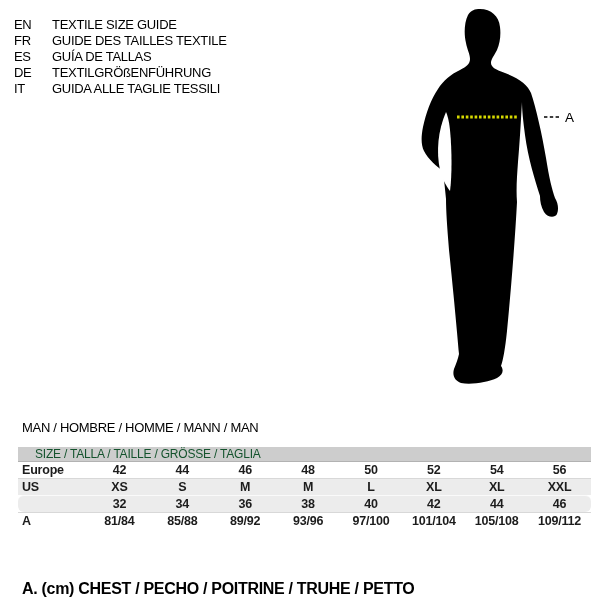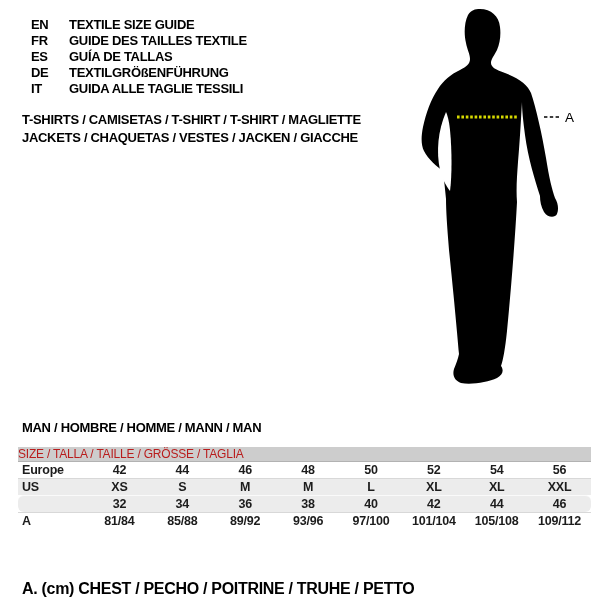--- a/index.html
+++ b/index.html
@@ -6,32 +6,32 @@
   html, body { background: #ffffff; }
   .stage {
     position: relative;
     width: 600px; height: 600px;
     background: #ffffff;
     font-family: "Liberation Sans", sans-serif;
     color: #000;
     overflow: hidden;
   }
   
-  .lang-block { position: absolute; left: 31px; top: 17px; font-weight: bold; font-size: 13px; letter-spacing: -0.3px; }
+  .lang-block { position: absolute; left: 14px; top: 17px; font-weight: normal; font-size: 13px; letter-spacing: -0.3px; }
   .lang-row { display: flex; line-height: 16px; }
   .lang-code { width: 38px; }
   
   .category-block { position: absolute; left: 22px; top: 111px; font-weight: bold; font-size: 13px; line-height: 17.6px; letter-spacing: -0.3px; }
   
   .figure-wrap { position: absolute; left: 360px; top: 0; width: 240px; height: 420px; }
   
-  .man-title { position: absolute; left: 22px; top: 420px; font-weight: bold; font-size: 13px; letter-spacing: -0.3px; }
+  .man-title { position: absolute; left: 22px; top: 420px; font-weight: normal; font-size: 13px; letter-spacing: -0.3px; }
   
   .size-table { position: absolute; left: 18px; top: 447px; width: 573px; font-size: 12.5px; color: #1c1c1c; letter-spacing: -0.2px; }
-  .st-header { height: 15px; line-height: 15px; background: #cdcdcd; padding-left: 0; font-size: 12px; border-bottom: 1px solid #b2b2b2; color: #b91c1c; }
+  .st-header { height: 15px; line-height: 15px; background: #cdcdcd; padding-left: 17px; font-size: 12px; border-bottom: 1px solid #b2b2b2; color: #14532d; }
   .st-row { display: flex; height: 16px; line-height: 16px; font-weight: bold; }
   .st-row.shaded { background: #ececec; }
   .st-row.sep-light { border-top: 1px solid #d8d8d8; height: 17px; line-height: 16px; }
   .st-row.sep-white { border-top: 1px solid #fafafa; height: 17px; line-height: 16px; border-radius: 6px; }
   .st-label { width: 70px; padding-left: 4px; }
   .st-cell { flex: 1; text-align: center; }
   
   .footnote { position: absolute; left: 22px; top: 580px; font-weight: bold; font-size: 16px; letter-spacing: -0.3px; }
 </style>
 </head>
@@ -55,24 +55,20 @@
     <div class="lang-row">
       <span class="lang-code">DE</span>
       <span class="lang-label">TEXTILGRÖßENFÜHRUNG</span>
     </div>
     <div class="lang-row">
       <span class="lang-code">IT</span>
       <span class="lang-label">GUIDA ALLE TAGLIE TESSILI</span>
     </div>
   </div>
 
-  <div class="category-block">
-    <div>T-SHIRTS / CAMISETAS / T-SHIRT / T-SHIRT / MAGLIETTE</div>
-    <div>JACKETS / CHAQUETAS / VESTES / JACKEN / GIACCHE</div>
-  </div>
 
   <div class="figure-wrap">
     <svg width="240" height="420" viewBox="0 0 240 420" xmlns="http://www.w3.org/2000/svg">
       <path fill="#000000" d="
         M120,9
         C131,9 139,16 140,27
         C141,35 140,43 137,50
         C134,56 131,59 131,63
         C131,67 136,70 145,73
         C159,78 168,85 171,93

